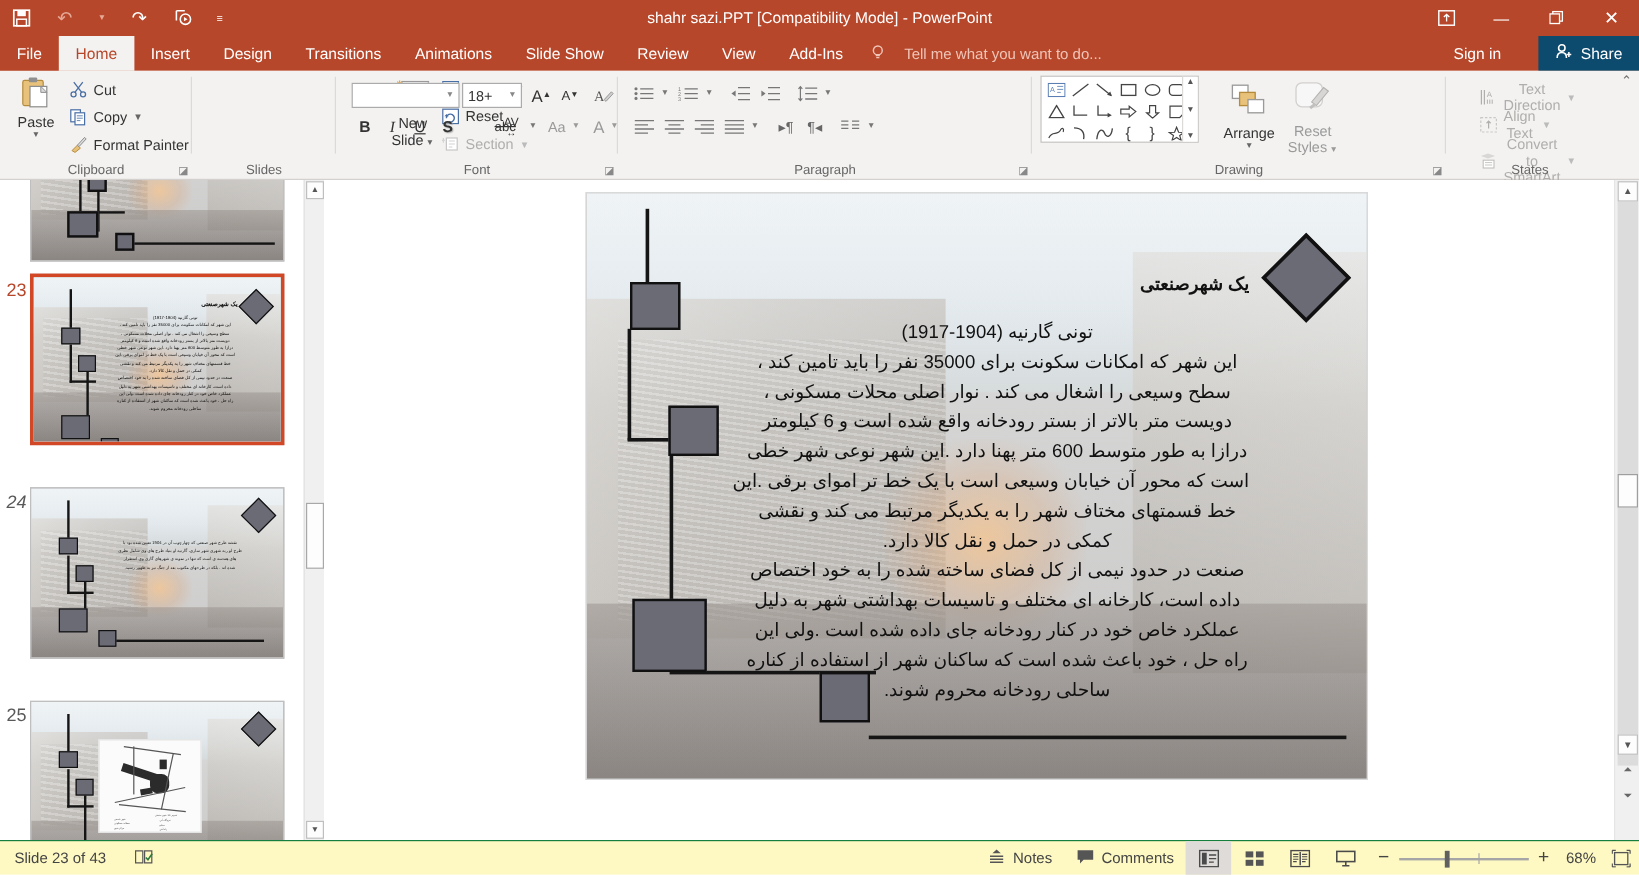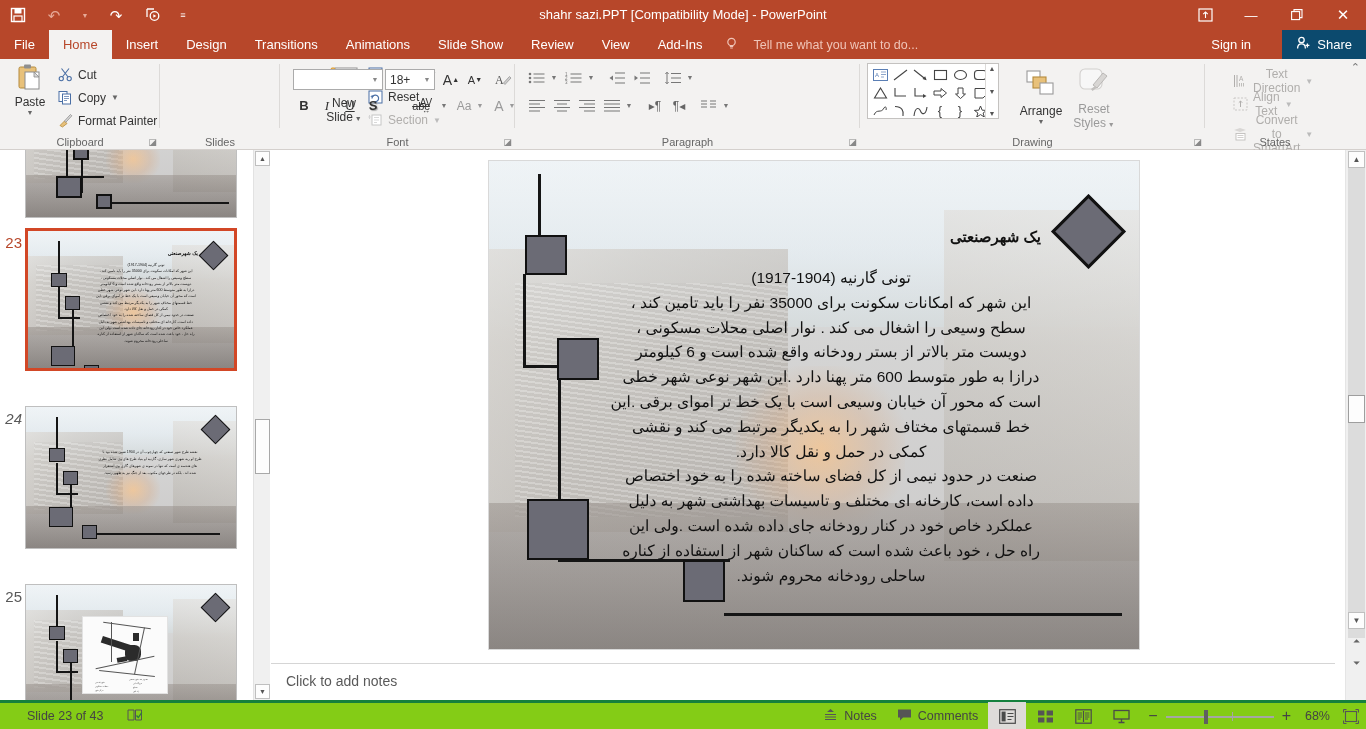--- a/index.html
+++ b/index.html
@@ -254,22 +254,22 @@
     position: absolute; left: 2px; width: 17px; height: 28px;
     background: #fdfdfd; border: 1px solid #9e9e9e;
   }
   .ribbon-collapse {
     position: absolute; right: 6px; top: 2px; font-size: 11px; color: #777;
   }
 
   
   .status {
     position: absolute; top: 700px; left: 0; width: 1366px; height: 29px;
-    background: #84cc16; border-top: 3px solid #15803d;
-    display: flex; align-items: center; font-size: 12.5px; color: #444; padding-left: 15px;
+    background: #fef9c3; border-top: 1px solid #15803d;
+    display: flex; align-items: center; font-size: 12.5px; color: #444;
   }
   .st-item { display: flex; align-items: center; gap: 6px; padding: 0 10px; height: 29px; }
   .st-view {
     width: 38px; height: 29px; display: flex; align-items: center; justify-content: center;
     font-size: 14px; color: #555;
   }
   .st-view.active { background: #dedbd9; }
   .zoom-slider {
     position: relative; width: 108px; height: 29px; display: flex; align-items: center;
   }
@@ -934,23 +934,20 @@
             <div>صنعت در  حدود نیمی از  کل فضای ساخته شده را به خود اختصاص</div>
             <div>داده است، کارخانه ای مختلف و  تاسیسات بهداشتی شهر  به دلیل</div>
             <div>عملکرد خاص خود در  کنار  رودخانه جای داده شده است .ولی این</div>
             <div>راه حل ، خود باعث شده است که ساکنان شهر  از  استفاده از کناره</div>
             <div>ساحلی رودخانه محروم شوند.</div>
           </div>
       </div>
     </div>
   </div>
 
-  <div class="notespane">
-    <div class="notes-txt">Click to add notes</div>
-  </div>
 
   <div class="rsb">
     <div class="rsb-track"></div>
     <div class="rsb-btn" style="top:1px;">▲</div>
     <div class="rsb-thumb" style="top:245px;"></div>
     <div class="rsb-btn" style="top:462px;">▼</div>
     <div class="rsb-flat" style="top:483px;">⏶</div>
     <div class="rsb-flat" style="top:505px;">⏷</div>
   </div>
 

